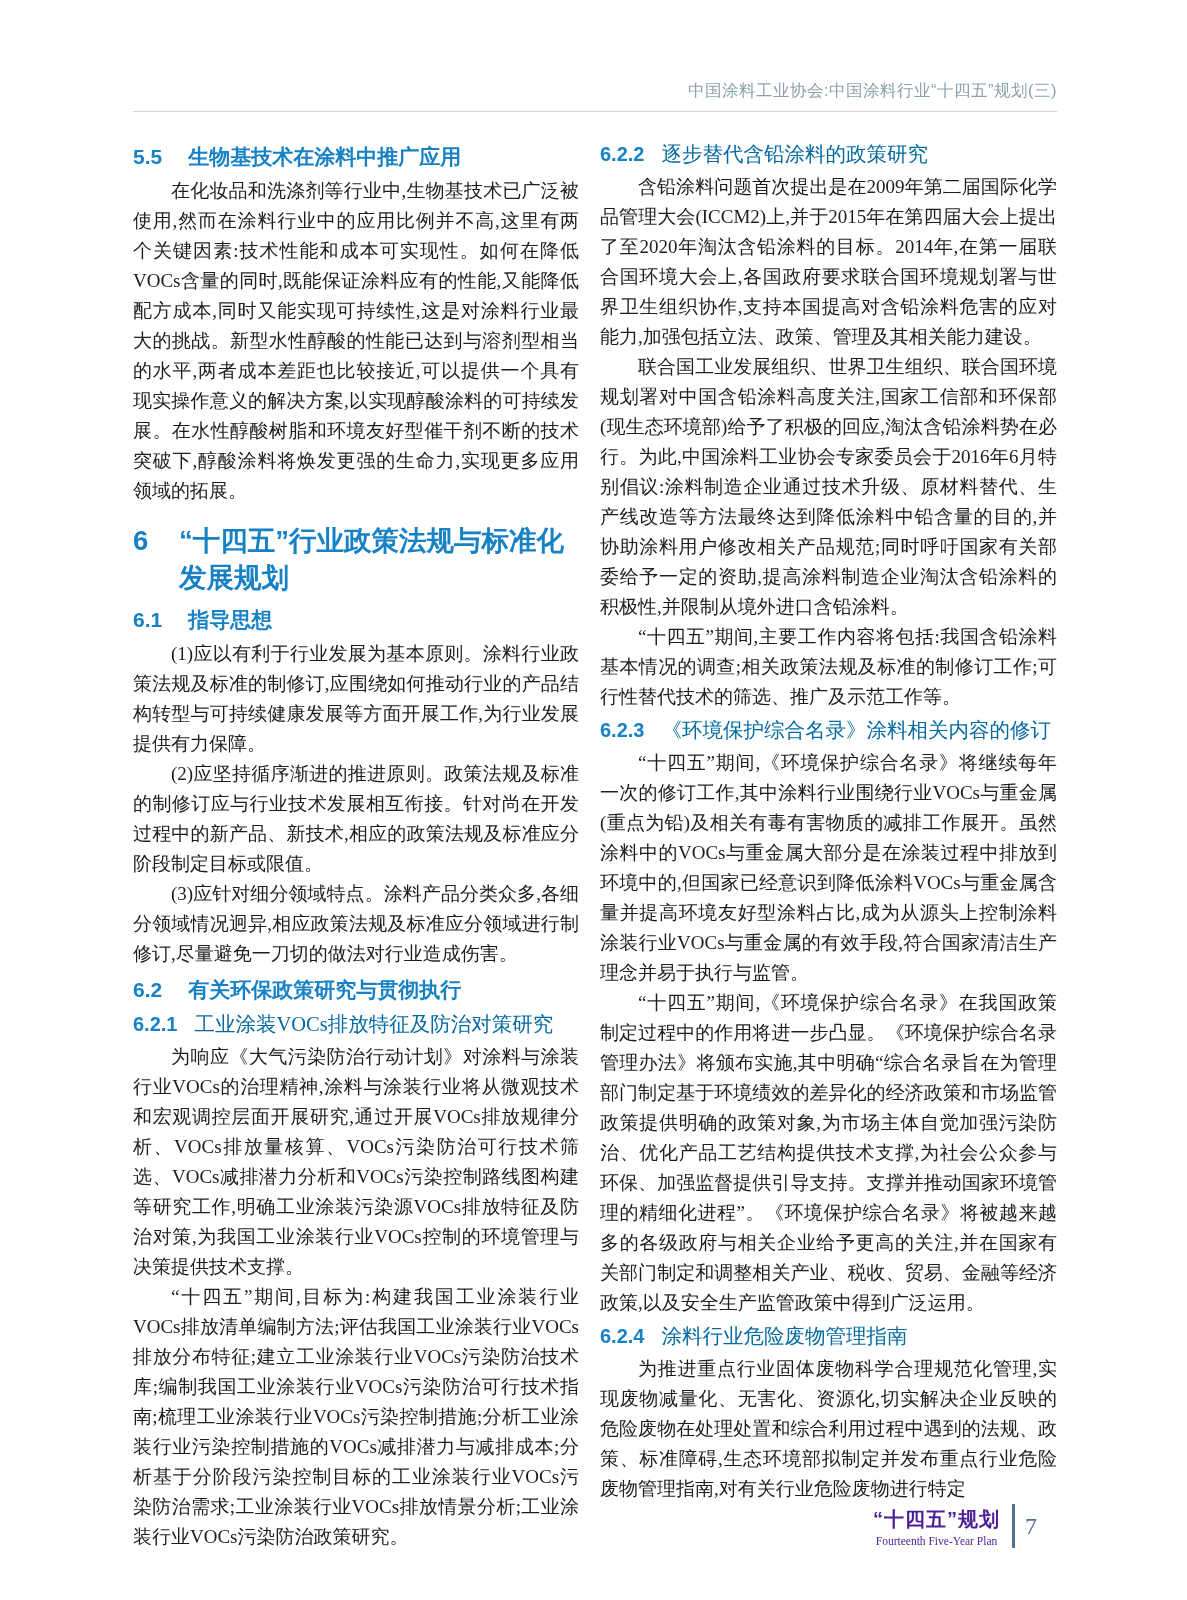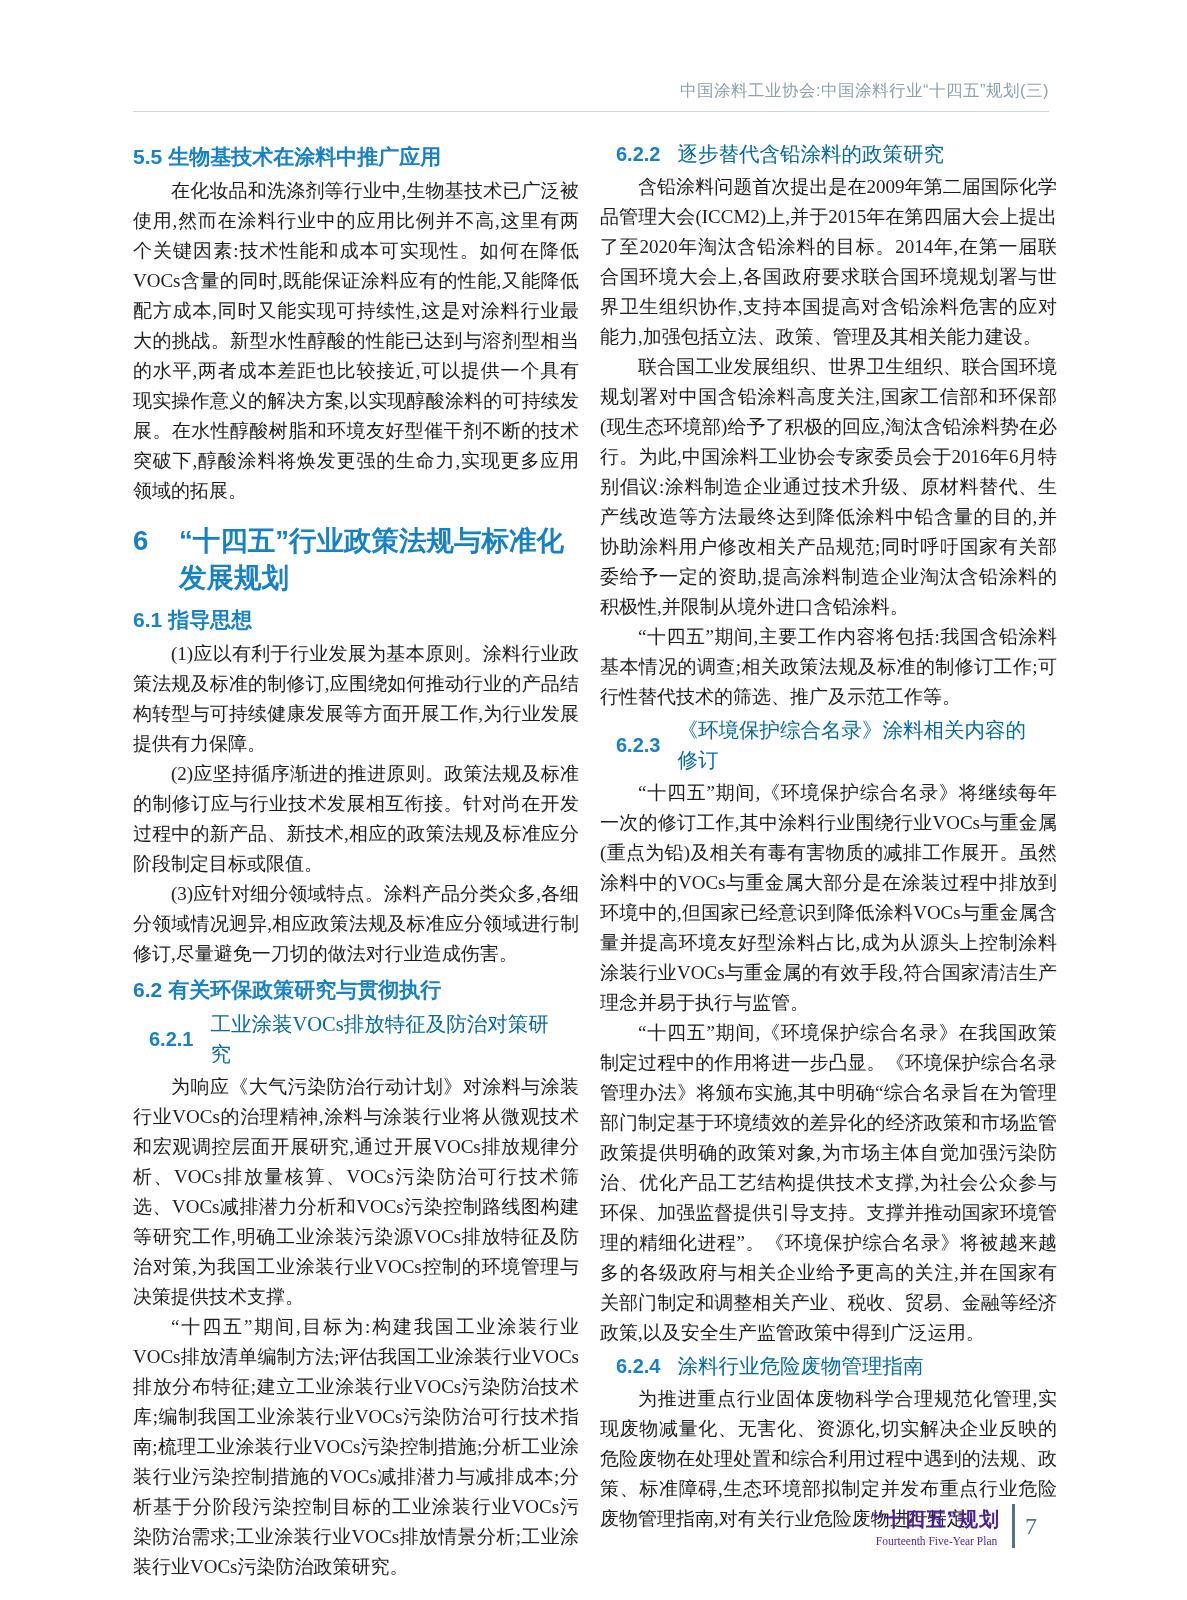--- a/index.html
+++ b/index.html
@@ -4,21 +4,21 @@
 <style>
   html,body { margin:0; padding:0; }
   body {
     width:1187px; height:1600px; background:#ffffff; position:relative;
     font-family:"Liberation Serif","DejaVu Serif",serif;
     -webkit-font-smoothing:antialiased;
   }
   .page { position:absolute; inset:0; overflow:hidden; }
 
   
-  .hdr { position:absolute; top:0; left:133px; right:138px; }
+  .hdr { position:absolute; top:0; left:133px; right:130px; }
   .hdr-text {
     text-align:right; font-family:"Liberation Sans","DejaVu Sans",sans-serif;
     font-size:16.5px; color:#8ba1ac; padding-top:80px; letter-spacing:0.5px;
   }
   .hdr-rule { border-bottom:1.5px solid #cfd4d8; margin-top:9px; }
 
   
   .cols { position:absolute; top:136px; left:133px; right:130px; display:flex; gap:21px; }
   .col-l { width:446px; flex:none; }
   .col-r { flex:1; min-width:0; }
@@ -31,26 +31,26 @@
 
   .h1 {
     display:flex; font-family:"Liberation Sans","DejaVu Sans",sans-serif;
     font-weight:bold; color:#1681c5; font-size:27.5px; line-height:37px;
     margin:16px 0 8px;
   }
   .h1-num { width:46px; flex:none; }
   .h1-title { flex:1; }
 
   .h2 {
-    display:flex; gap:6px; align-items:flex-start;
+    display:flex; gap:26px; align-items:flex-start;
     font-family:"Liberation Sans","DejaVu Sans",sans-serif; font-weight:bold;
     color:#1681c5; font-size:21px; line-height:31px; margin:5px 0 4px;
   }
 
-  .h3 { display:flex; gap:17px; align-items:center; line-height:30px; margin:3px 16px 3px; }
+  .h3 { display:flex; gap:17px; align-items:center; line-height:30px; margin:3px 0 3px; }
   .h3-num {
     font-family:"Liberation Sans","DejaVu Sans",sans-serif; font-weight:bold;
     color:#1681c5; font-size:20px; flex:none;
   }
   .h3-title { font-size:20.5px; color:#0369a1; }
 
   
   .ftr { position:absolute; right:150px; bottom:52px; display:flex; align-items:center; }
   .ftr-brand { text-align:center; color:#4c1d95; }
   .ftr-cn {

